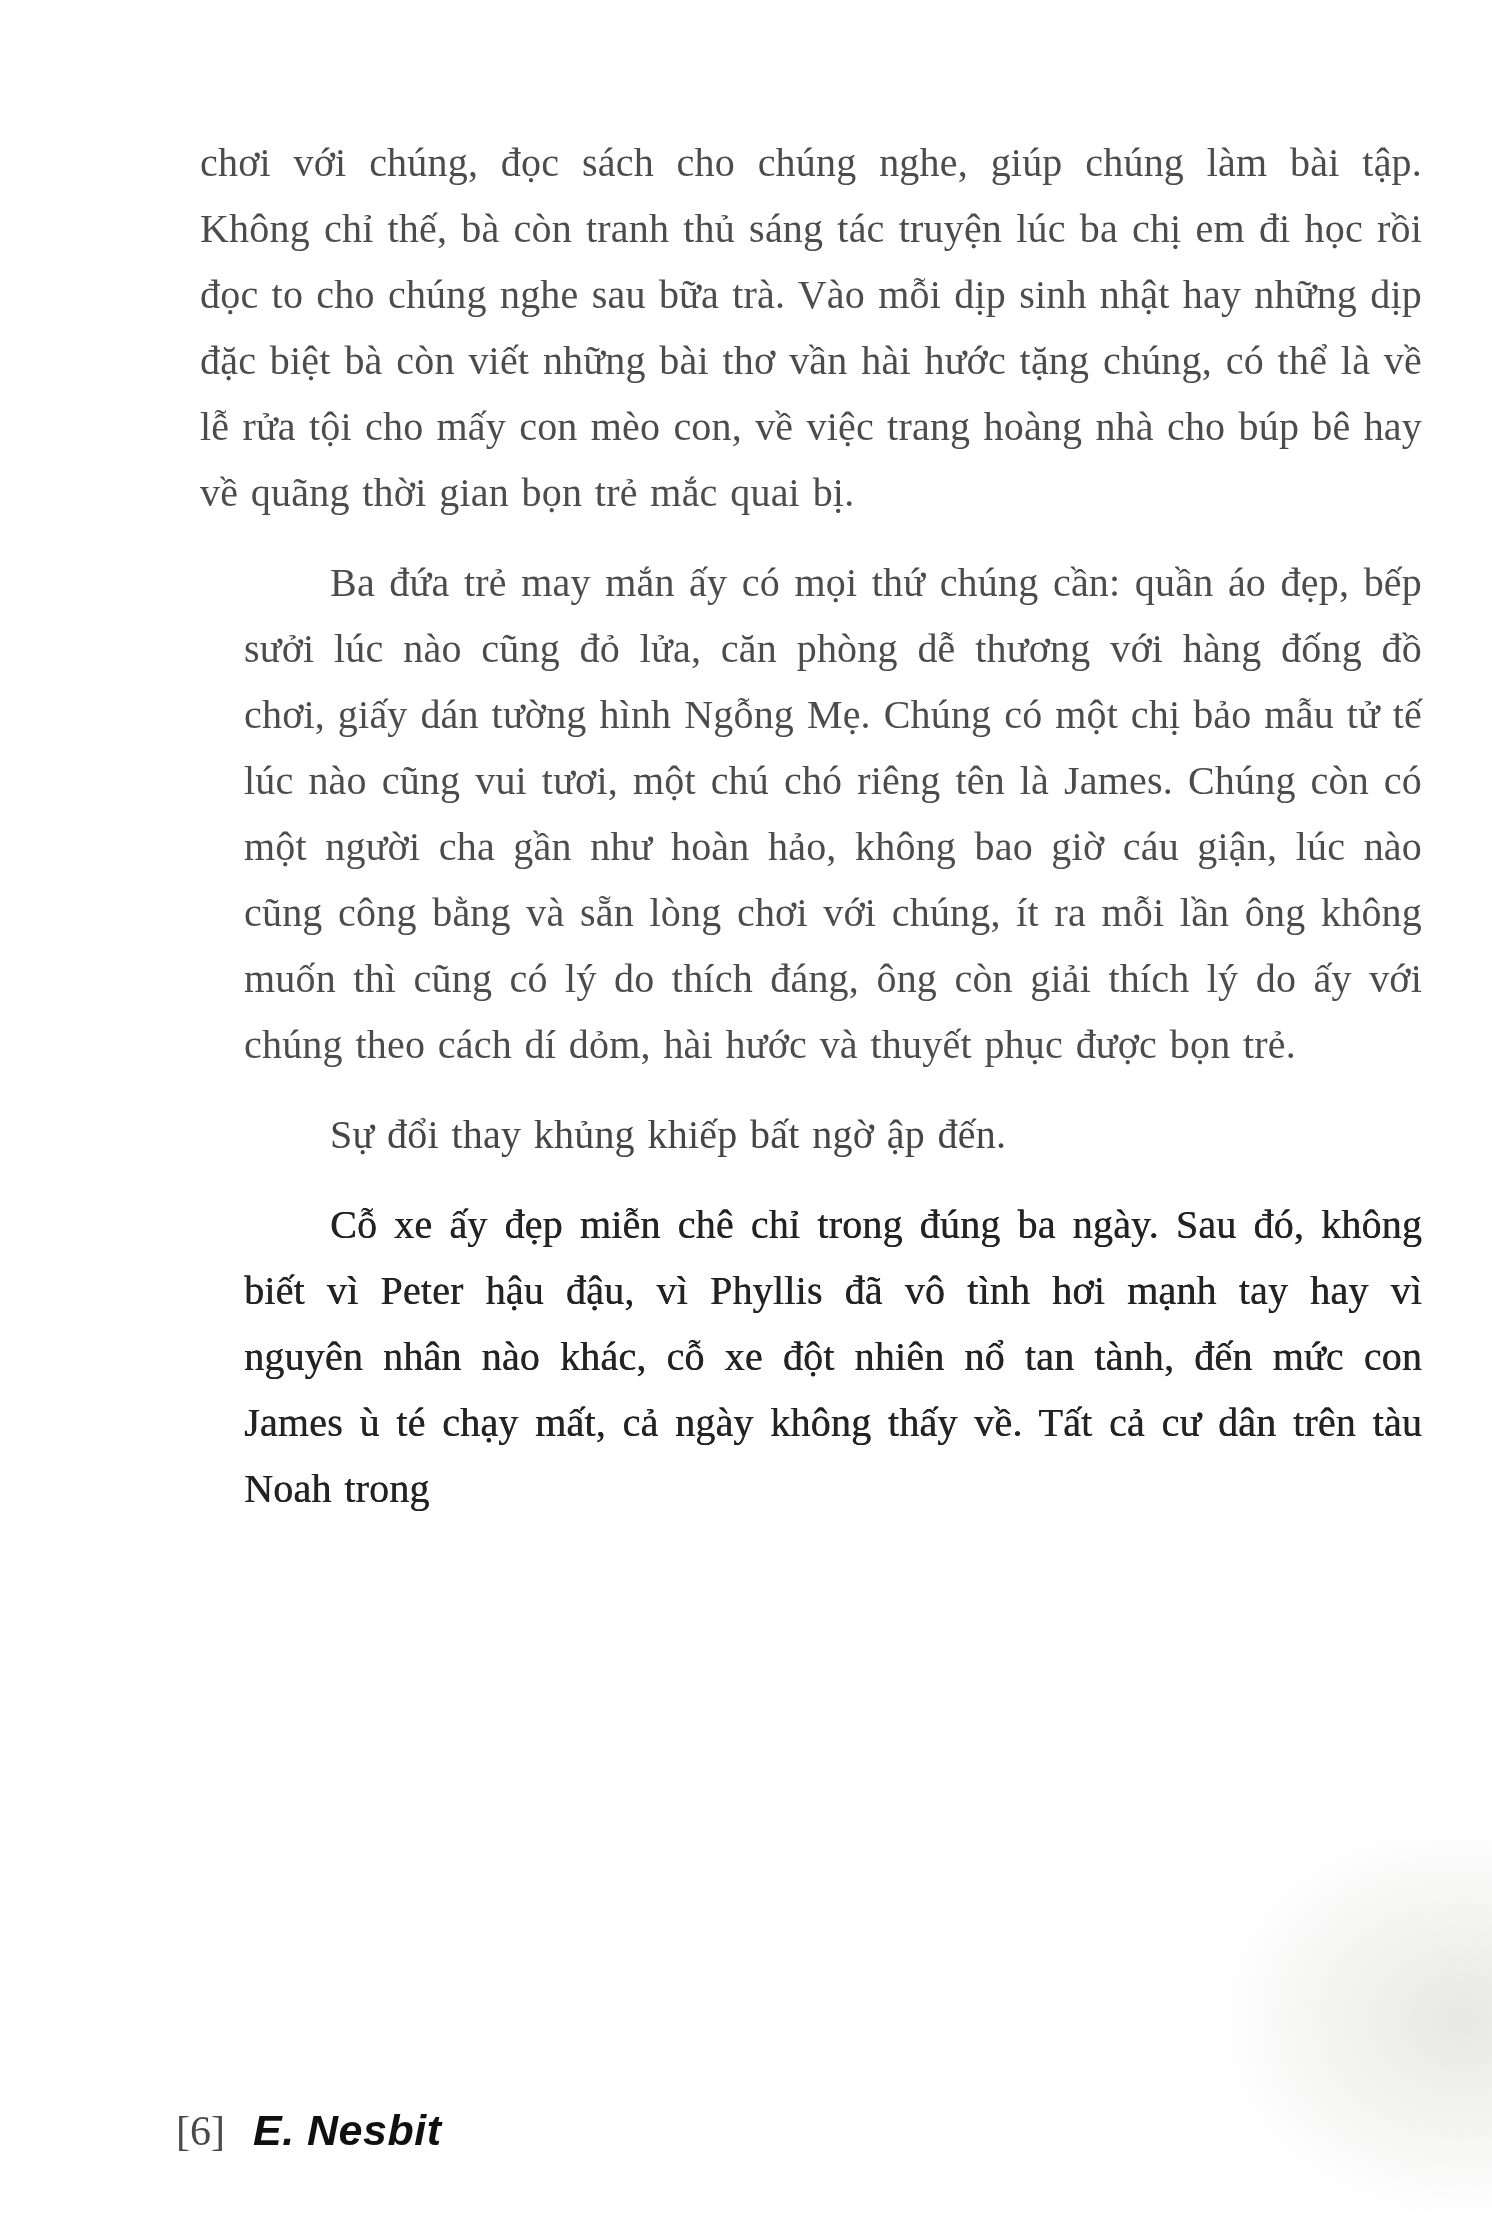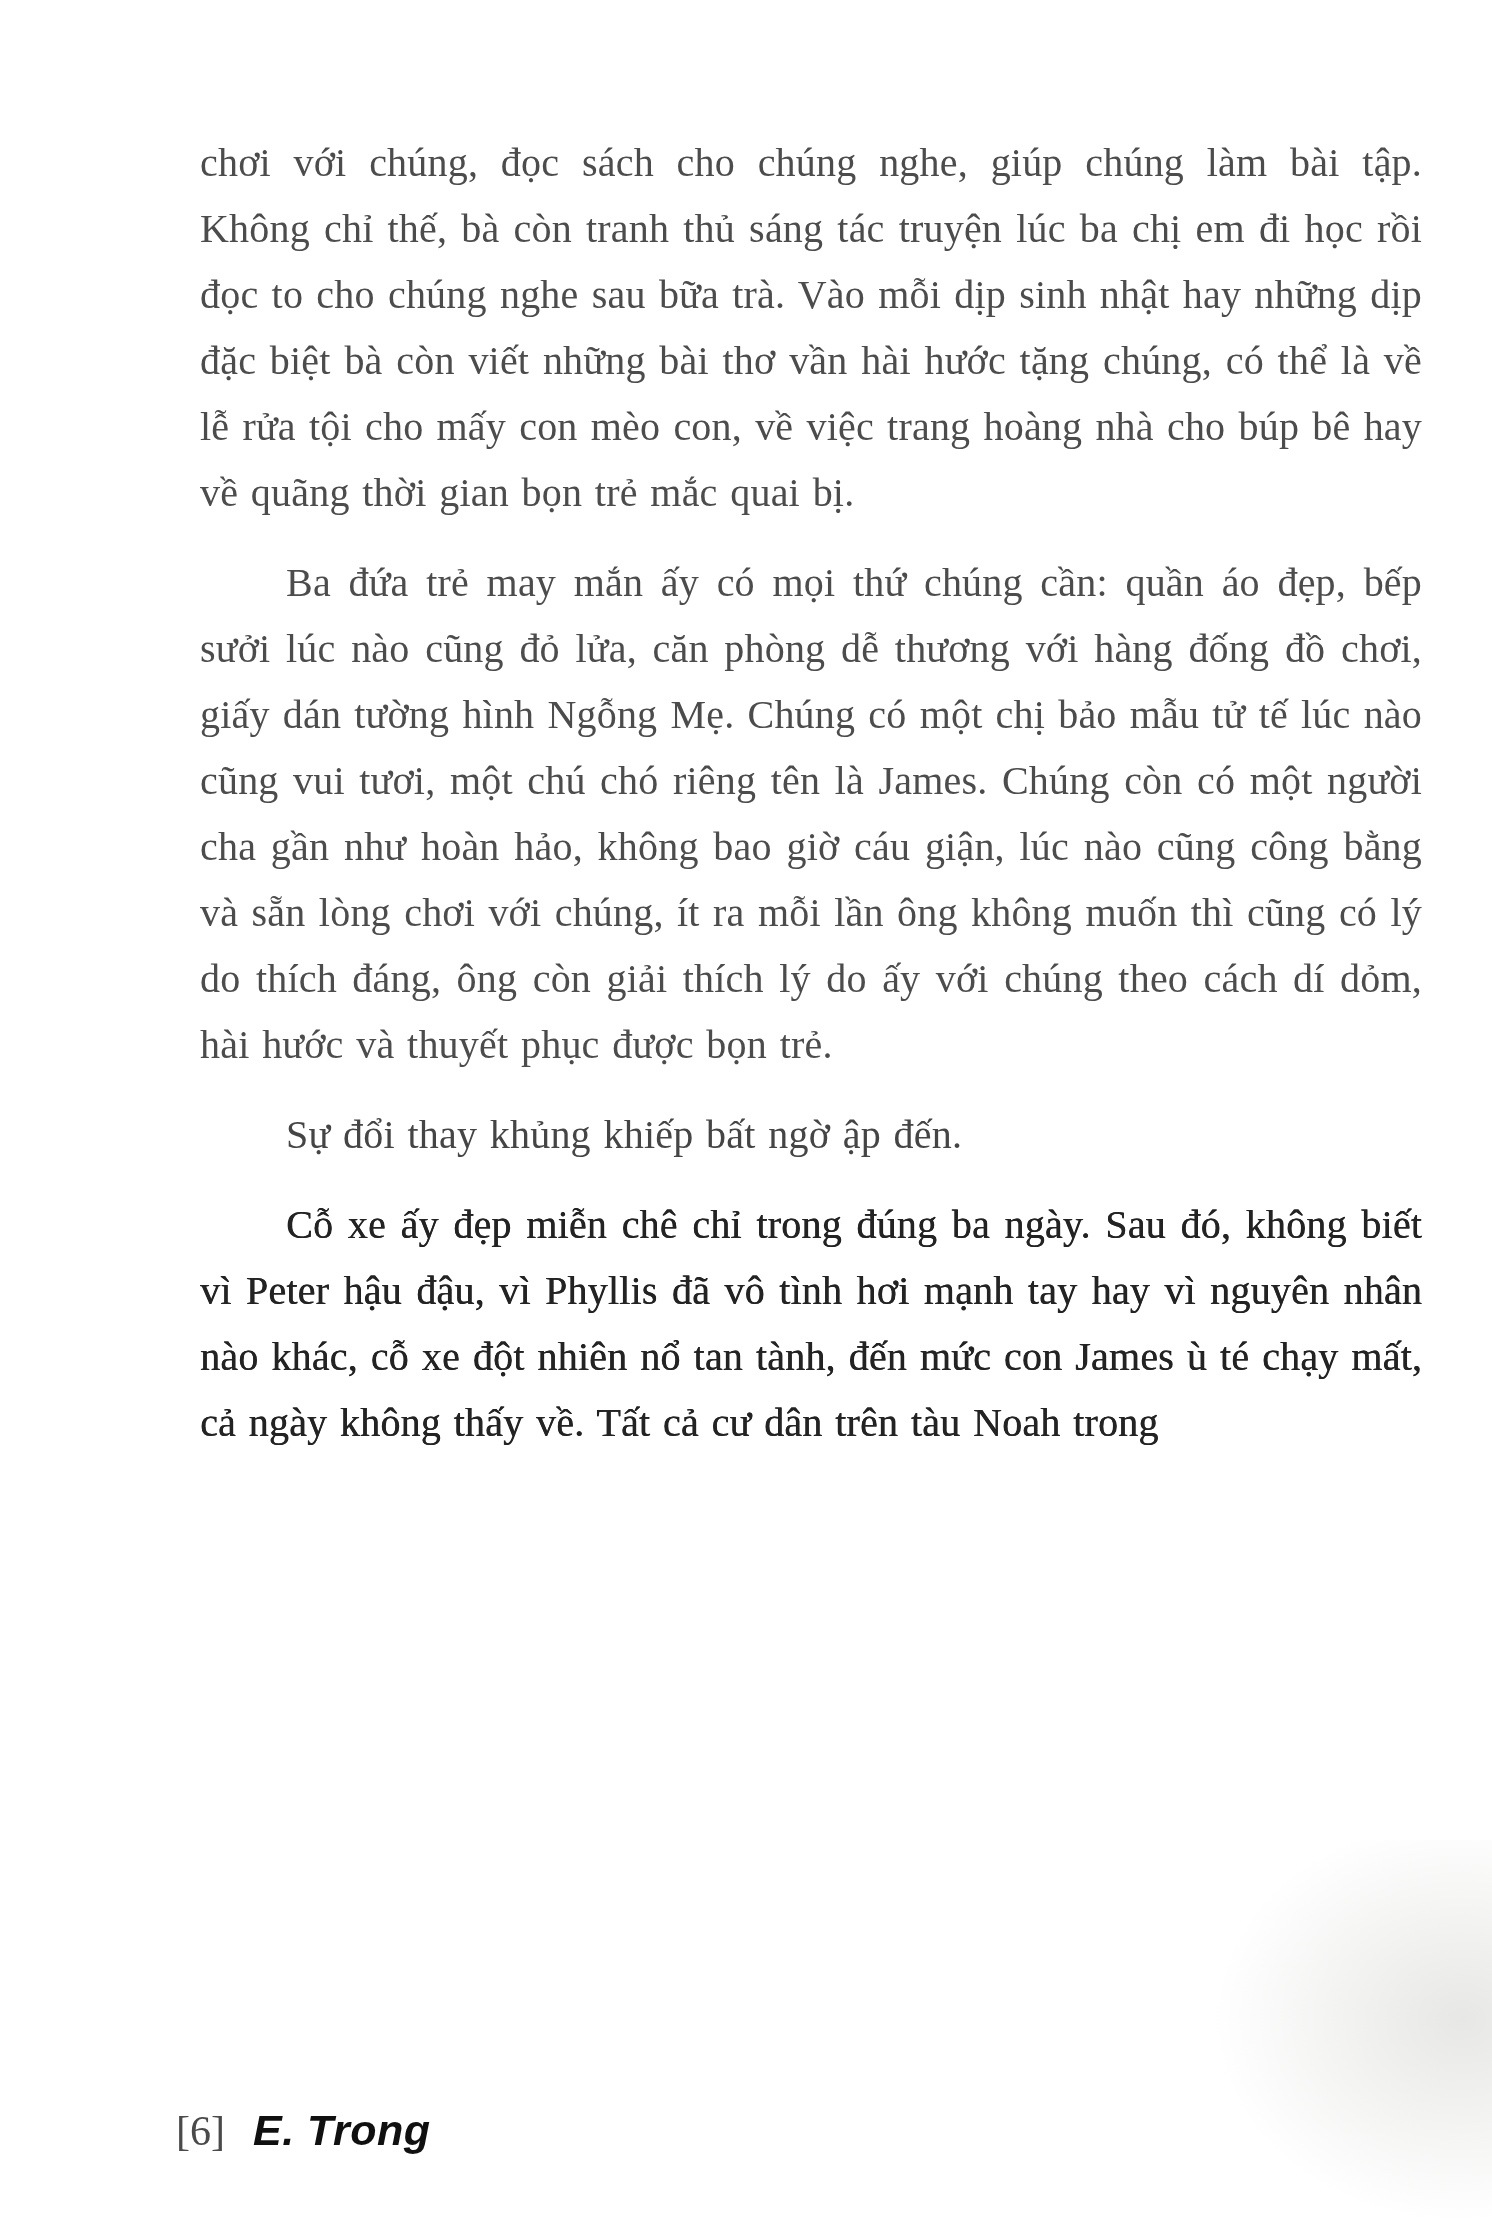--- a/index.html
+++ b/index.html
@@ -18,21 +18,21 @@
     top: 130px;
     width: 1222px;
     text-align: justify;
     font-size: 40px;
     line-height: 66px;
     letter-spacing: 0.2px;
     word-spacing: 2.5px;
     color: #4c4c4c;
   }
   .content p { margin-bottom: 24px; }
-  .content p.indent { text-indent: 86px; }
+  .content p.indent { text-indent: 86px; margin-left: 44px; }
   .content p.tone-2 { color: #454545; }
   .content p.tone-3 { color: #3a3a3a; }
   .content p.tone-4 {
     color: #232323;
     text-shadow: 0.4px 0 0 currentColor;
     margin-top: 10px;
   }
   .footer {
     position: absolute;
     left: 176px;
@@ -71,18 +71,18 @@
 
   <div class="content">
     <p class="p1">chơi với chúng, đọc sách cho chúng nghe, giúp chúng làm bài tập. Không chỉ thế, bà còn tranh thủ sáng tác truyện lúc ba chị em đi học rồi đọc to cho chúng nghe sau bữa trà. Vào mỗi dịp sinh nhật hay những dịp đặc biệt bà còn viết những bài thơ vần hài hước tặng chúng, có thể là về lễ rửa tội cho mấy con mèo con, về việc trang hoàng nhà cho búp bê hay về quãng thời gian bọn trẻ mắc quai bị.</p>
     <p class="p2 indent">Ba đứa trẻ may mắn ấy có mọi thứ chúng cần: quần áo đẹp, bếp sưởi lúc nào cũng đỏ lửa, căn phòng dễ thương với hàng đống đồ chơi, giấy dán tường hình Ngỗng Mẹ. Chúng có một chị bảo mẫu tử tế lúc nào cũng vui tươi, một chú chó riêng tên là James. Chúng còn có một người cha gần như hoàn hảo, không bao giờ cáu giận, lúc nào cũng công bằng và sẵn lòng chơi với chúng, ít ra mỗi lần ông không muốn thì cũng có lý do thích đáng, ông còn giải thích lý do ấy với chúng theo cách dí dỏm, hài hước và thuyết phục được bọn trẻ.</p>
     <p class="p4 indent tone-2">Sự đổi thay khủng khiếp bất ngờ ập đến.</p>
     <p class="p6 indent tone-4">Cỗ xe ấy đẹp miễn chê chỉ trong đúng ba ngày. Sau đó, không biết vì Peter hậu đậu, vì Phyllis đã vô tình hơi mạnh tay hay vì nguyên nhân nào khác, cỗ xe đột nhiên nổ tan tành, đến mức con James ù té chạy mất, cả ngày không thấy về. Tất cả cư dân trên tàu Noah trong</p>
   </div>
 
   <div class="footer">
     <span class="page-number">[6]</span>
-    <span class="author">E. Trong</span>
+    <span class="author">E. Nesbit</span>
   </div>
 
   <div class="scan-shadow"></div>
 
 </div>
 
 </body></html>

